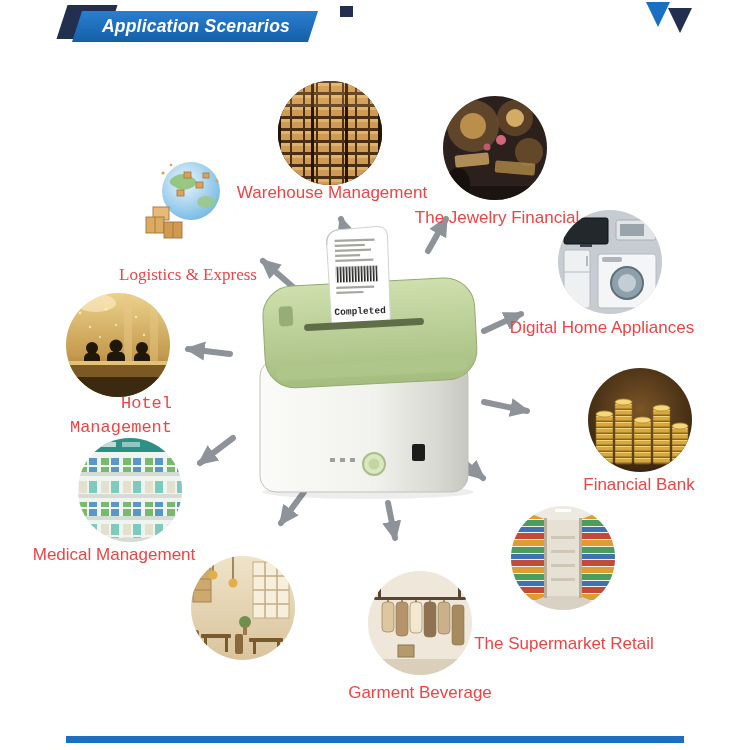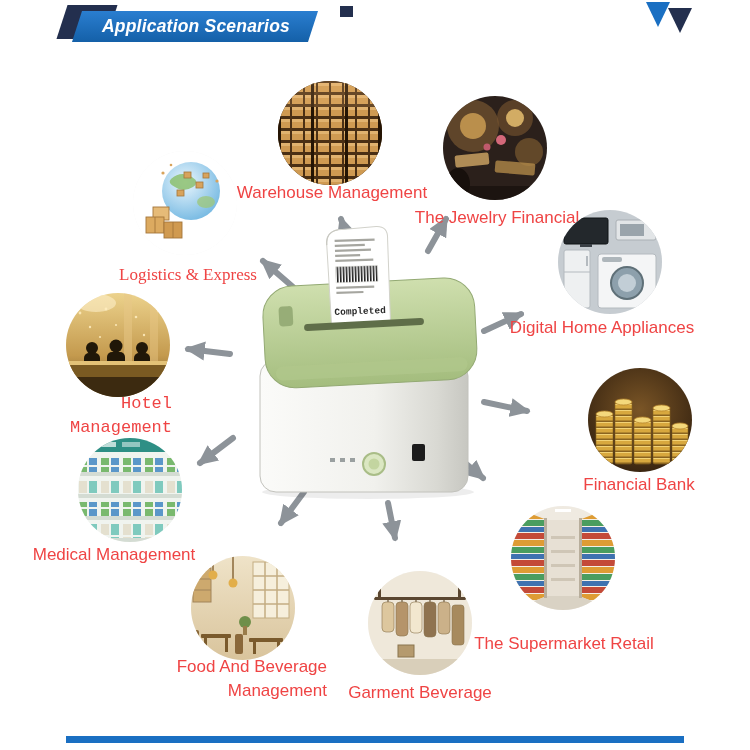--- a/index.html
+++ b/index.html
@@ -362,21 +362,20 @@
         <rect x="58" y="82" width="34" height="4" rx="1"></rect>
         <rect x="62" y="86" width="3" height="12"></rect>
           <rect x="86" y="86" width="3" height="12"></rect>
       </g>
       <g fill="#8a683a">
         <rect x="0" y="74" width="8" height="22" rx="2"></rect>
           <rect x="44" y="78" width="8" height="20" rx="2"></rect>
       </g>
     </svg>
   </div>
-  <div class="scn-label wrap" style="left:247px; top:655px; width:160px;">Food And Beverage Management</div>
 
   <div class="scn-circle" style="left:368px; top:571px;">
     <svg viewBox="0 0 104 104">
       <rect width="104" height="104" fill="#efe8da"></rect>
       <rect y="88" width="104" height="16" fill="#d9cfba"></rect>
       <rect x="10" y="6" width="3" height="22" fill="#5a4630"></rect>
       <rect x="90" y="6" width="3" height="22" fill="#5a4630"></rect>
       <rect x="6" y="26" width="92" height="3" rx="1.5" fill="#5a4630"></rect>
       <path d="M20 29 v3 M34 29 v3 M48 29 v3 M62 29 v3 M76 29 v3" stroke="#6a5638" stroke-width="1.2"></path>
       <g stroke="#8a744e" stroke-width="0.6">

